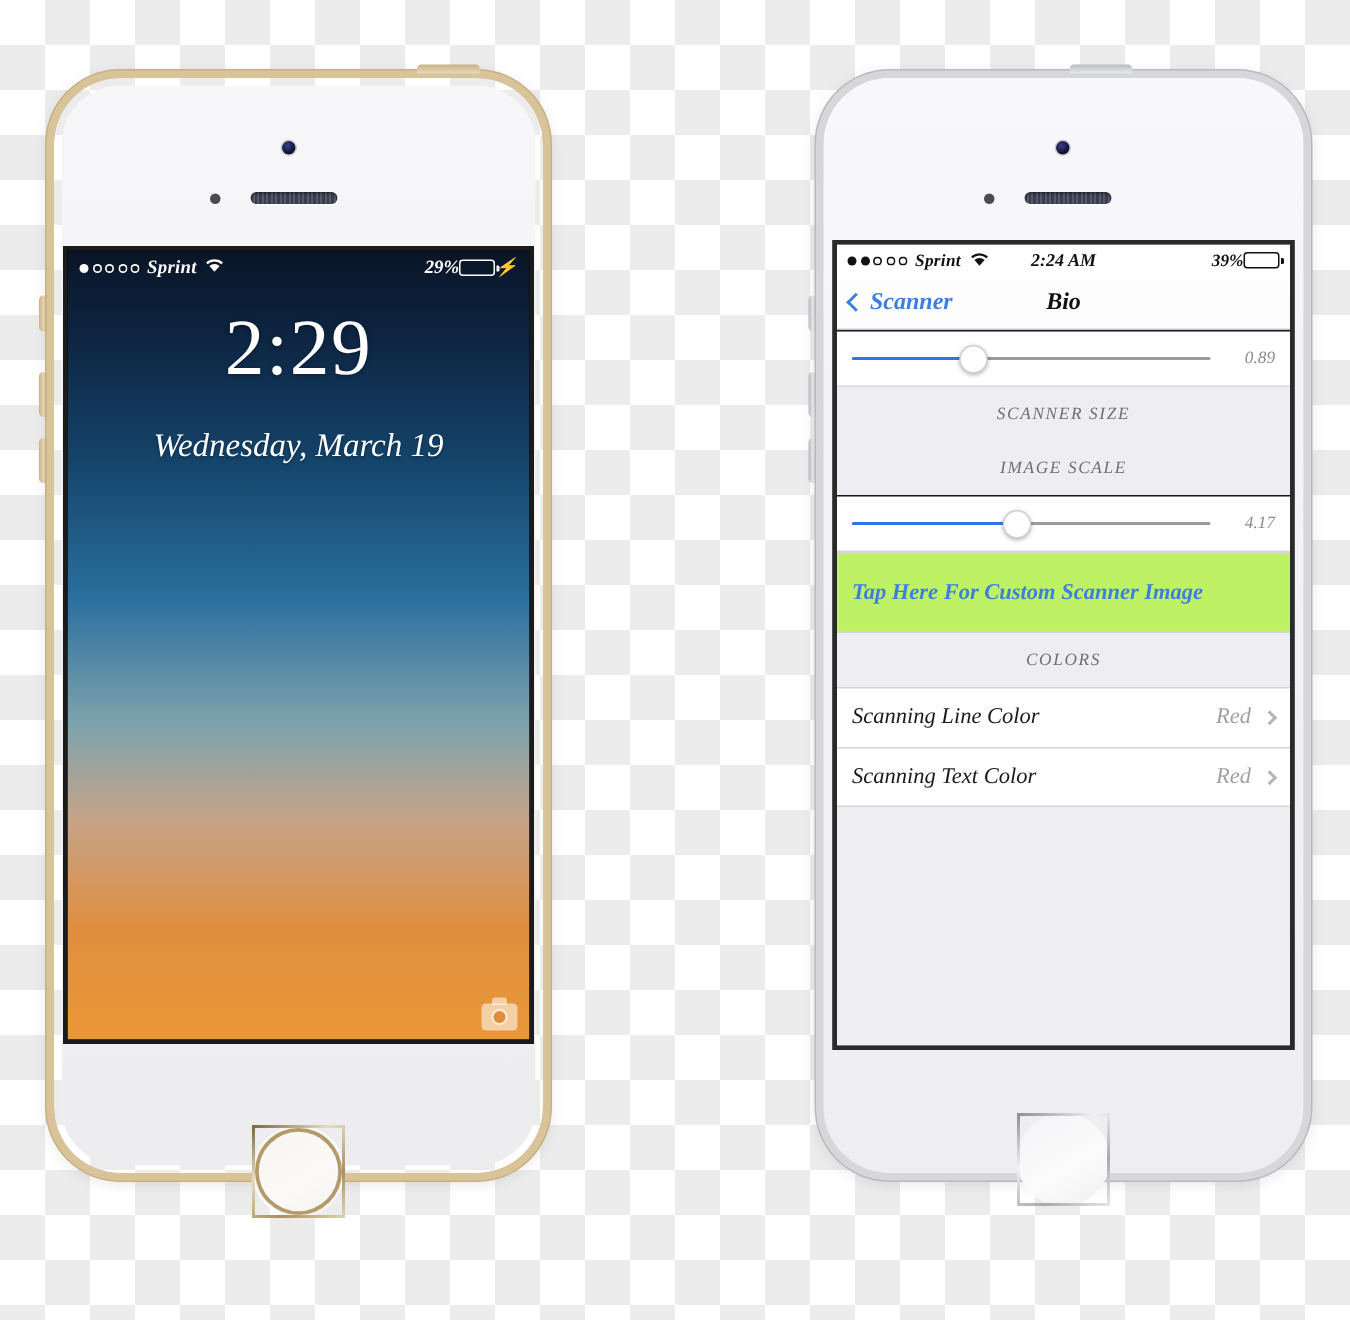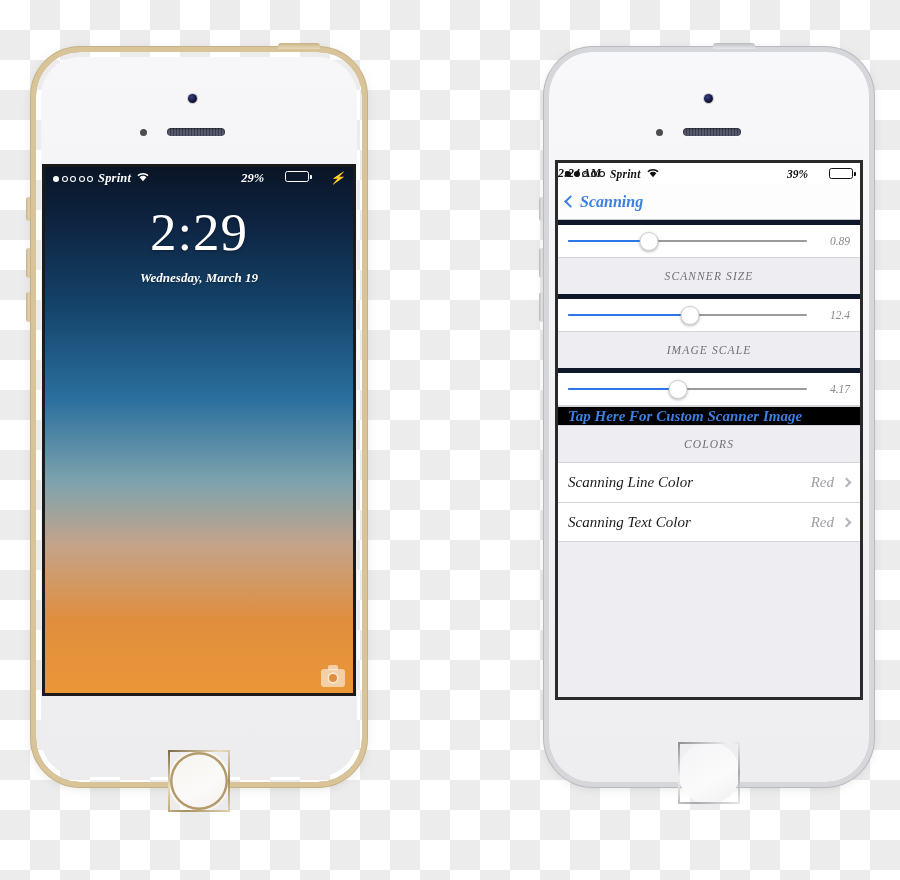--- a/index.html
+++ b/index.html
@@ -135,21 +135,21 @@
     font-size: 12.5px;
     font-style: italic;
     font-weight: bold;
   }
   .dots { display:flex; gap:2.5px; align-items:center; margin-right:5px; }
   .dot { width:6px; height:6px; border-radius:50%; }
   .dot.on { background:#fff; }
   .dot.off{ background:transparent; box-shadow: inset 0 0 0 1.1px #fff; }
   .carrier { margin-right: 5px; letter-spacing:.2px; }
   .wifi-ico { display:inline-block; }
-  .sb-right { margin-left:auto; display:flex; gap:21px; }
+  .sb-right { margin-left:auto; display:flex; align-items:center; gap:0; }
   .batt {
     width: 24px; height: 11px;
     border: 1.3px solid #fff;
     border-radius: 2.5px;
     position: relative;
     padding: 1px;
   }
   .batt::after {
     content:""; position:absolute; right:-3.5px; top:3px;
     width:2px; height:4px; background:#fff; border-radius:0 1px 1px 0;
@@ -159,24 +159,24 @@
 
   .clock-wrap { text-align:center; margin-top: 16px; color:#fff; }
   .clock-time {
     font-size: 53px;
     line-height: 1;
     font-weight: normal;
     letter-spacing: 1px;
     text-shadow: 0 1px 3px rgba(0,0,0,.35);
   }
   .clock-date {
-    font-size: 13px;
-    font-style: italic;
-    font-weight: bold;
-    margin-top: 11px;
+    font-size: 22px;
+    font-style: italic;
+    font-weight: normal;
+    margin-top: 25px;
     text-shadow: 0 1px 2px rgba(0,0,0,.3);
   }
   .scan-area {
     position:absolute;
     left:0; right:0; bottom: 18px;
     display:flex; flex-direction:column; align-items:center;
   }
   .scan-label {
     color:#e23a2e;
     font-style: italic;
@@ -231,21 +231,21 @@
     color:#111;
     font-size: 11.5px;
     font-style: italic;
     font-weight: bold;
     background:#fff;
     position:relative;
   }
   .statusbar-light .dot.on { background:#111; }
   .statusbar-light .dot.off { background:transparent; box-shadow: inset 0 0 0 1.1px #111; }
   .sb-center {
-    position:absolute; left:0; right:0; 
+    position:absolute; left:0; right:0; text-align:center;
     font-size: 12px; font-style:italic; font-weight:bold;
     pointer-events:none;
   }
   .statusbar-light .batt { border-color:#111; }
   .statusbar-light .batt::after { background:#111; }
   .statusbar-light .batt .fill { background:#111; }
 
   .navbar {
     height: 36px;
     background:#fdfdfd;
@@ -278,21 +278,21 @@
     height: 36px;
     display:flex; align-items:center; justify-content:center;
     background:#eeeef2;
     color:#6f6f76;
     font-size: 11.5px;
     font-style: italic;
     letter-spacing: 1.1px;
   }
   .row {
     background:#fff;
-    border-top:5px solid #0f172a;
+    border-top:1px solid #0f172a;
     border-bottom:1px solid #d6d6da;
     display:flex; align-items:center;
     padding: 0 10px;
   }
   .slider-row { height: 38px; gap: 9px; }
   .slider {
     position:relative;
     flex:1;
     height: 20px;
     display:flex; align-items:center;
@@ -314,22 +314,22 @@
     box-shadow: 0 1px 3px rgba(0,0,0,.3);
     transform: translateX(-50%);
   }
   .sval {
     width: 34px; text-align:right;
     color:#8a8a90;
     font-size: 11.5px;
     font-style: italic;
   }
   .link-row {
-    height: 20px;
-    background:#000000;
+    height: 54px;
+    background:#bef264;
     border-top:1px solid #d6d6da;
     border-bottom:1px solid #d6d6da;
     display:flex; align-items:center;
     padding: 0 10px;
   }
   .link-text {
     color:#3d7fe0;
     font-size: 15px;
     font-style: italic;
     font-weight: bold;
@@ -444,44 +444,37 @@
             <span>39%</span>
             <span class="batt">
               <span class="fill" style="width:33%"></span>
             </span>
           </span>
         </div>
 
         <div class="navbar">
           <div class="back">
             <span class="chev-left"></span>
-            <span>Scanning</span>
-          </div>
+            <span>Scanner</span>
+          </div>
+          <div class="nav-title">Bio</div>
         </div>
 
         <div class="tableview">
 
           <div class="row slider-row">
             <div class="slider">
               <span class="track"></span>
               <span class="track-fill" style="width:34%"></span>
               <span class="thumb" style="left:34%"></span>
             </div>
             <div class="sval">0.89</div>
           </div>
 
           <div class="sec-header">SCANNER SIZE</div>
-          <div class="row slider-row">
-            <div class="slider">
-              <span class="track"></span>
-              <span class="track-fill" style="width:51%"></span>
-              <span class="thumb" style="left:51%"></span>
-            </div>
-            <div class="sval">12.4</div>
-          </div>
 
           <div class="sec-header">IMAGE SCALE</div>
           <div class="row slider-row">
             <div class="slider">
               <span class="track"></span>
               <span class="track-fill" style="width:46%"></span>
               <span class="thumb" style="left:46%"></span>
             </div>
             <div class="sval">4.17</div>
           </div>

